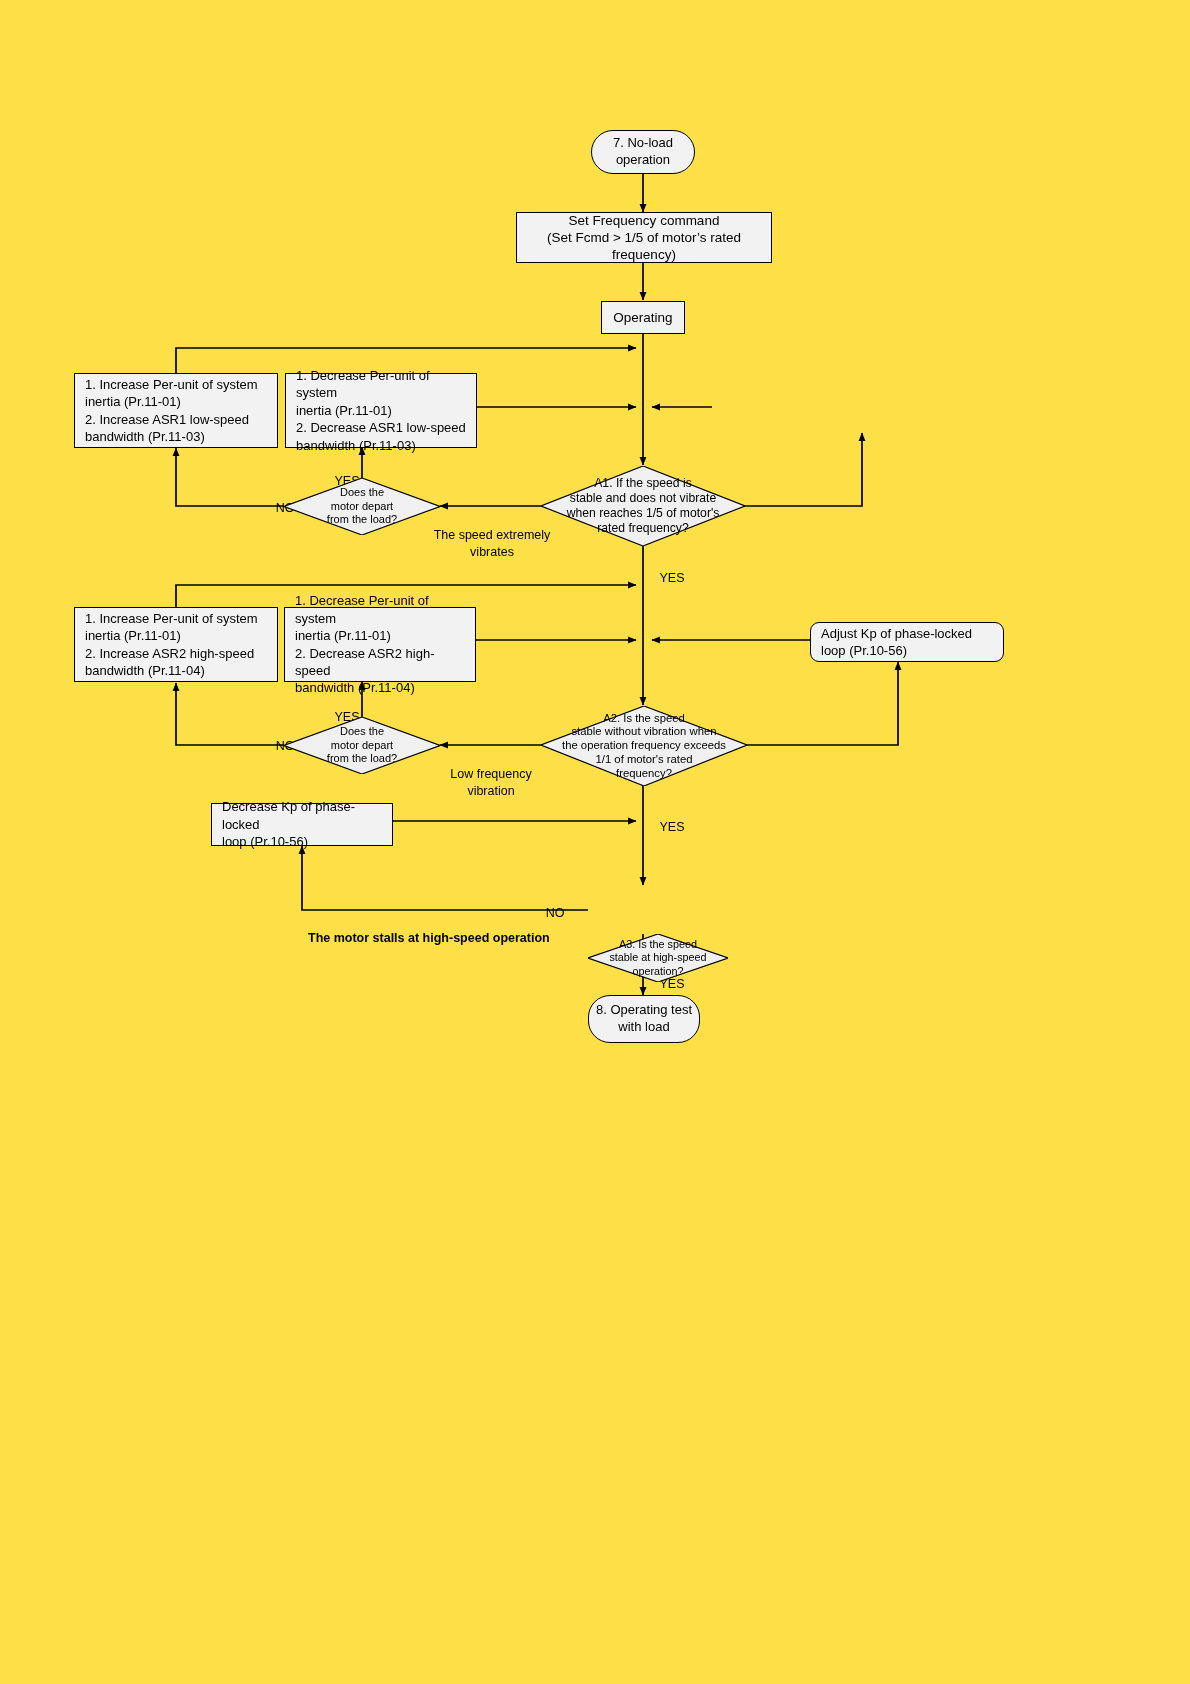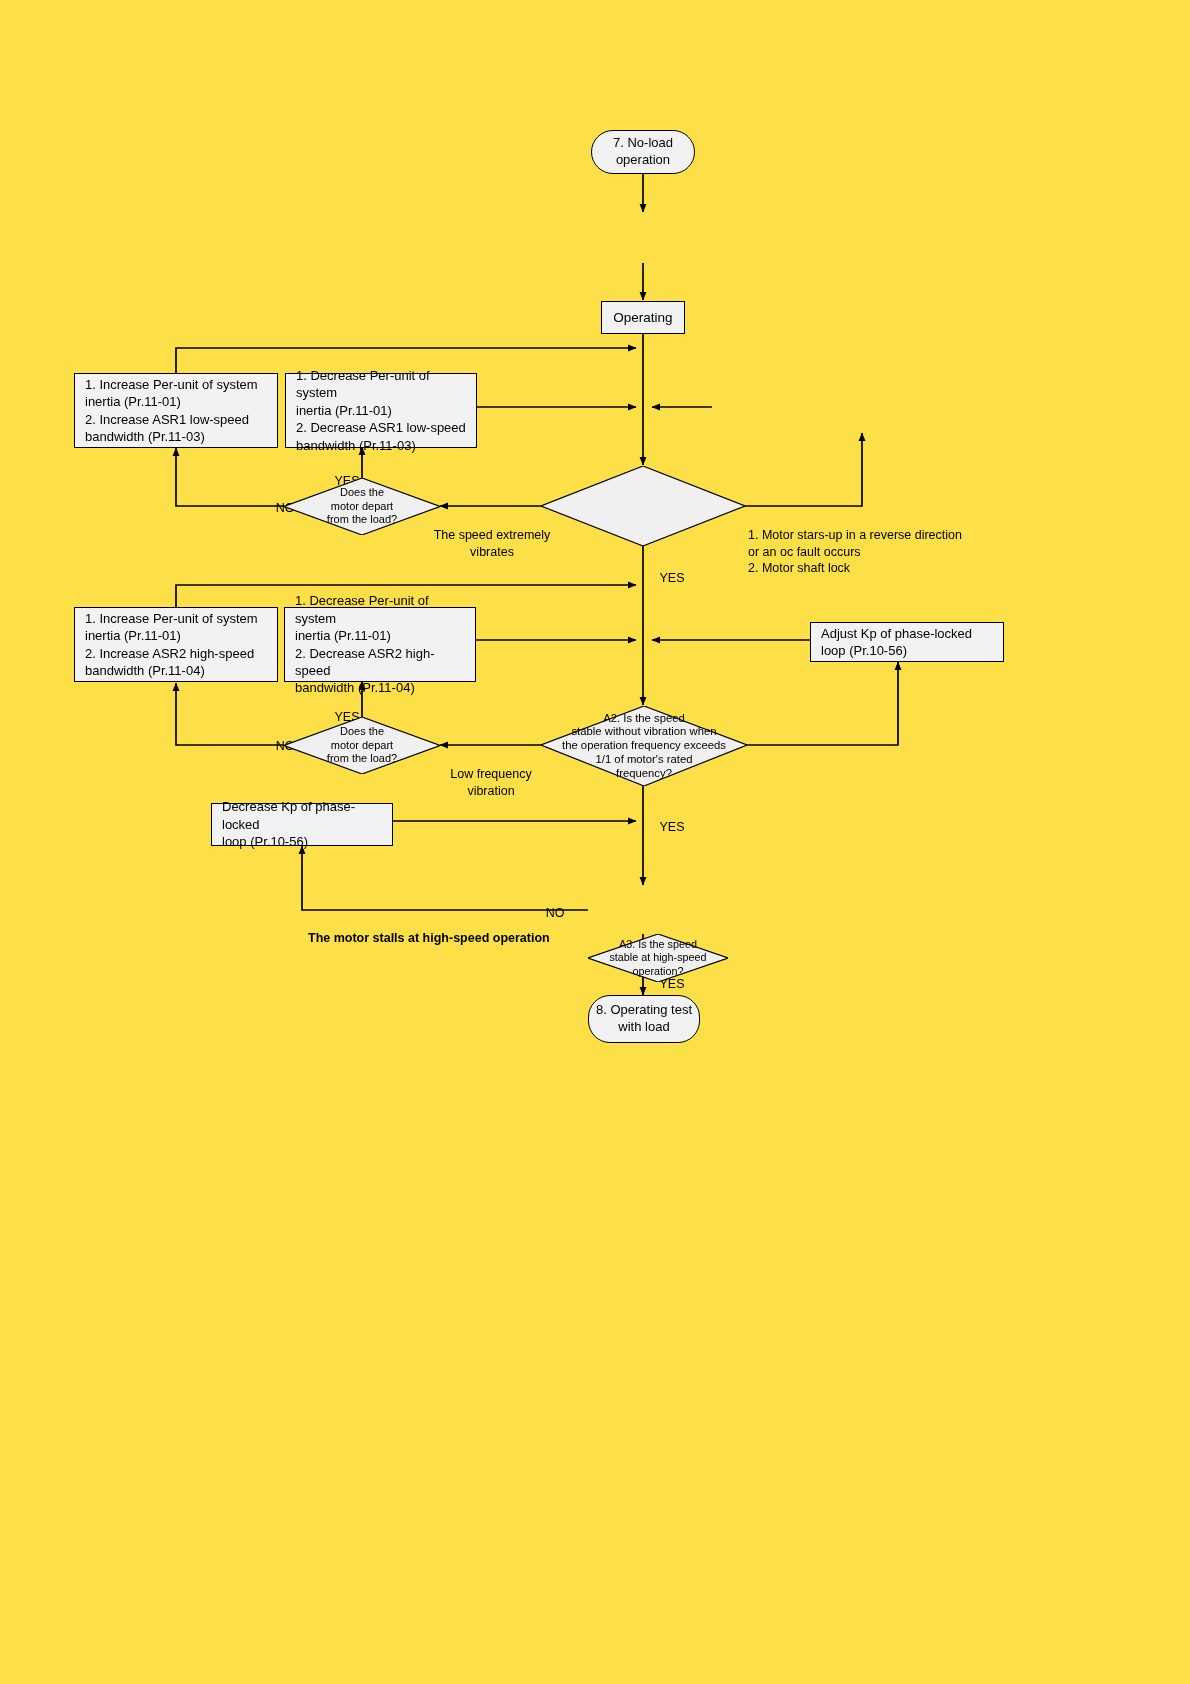--- a/index.html
+++ b/index.html
@@ -148,20 +148,24 @@
       <path d="M643,934 L643,995" marker-end="url(#arrow)"></path>
 
     </g>
   </svg>
 
   <div class="node term" style="left:591px; top:130px; width:104px; height:44px;">
     <span>7. No-load
 operation</span>
   </div>
 
+  <div class="node proc" style="left:516px; top:212px; width:256px; height:51px;">
+    <span>Set Frequency command
+(Set Fcmd &gt; 1/5 of motor’s rated frequency)</span>
+  </div>
 
   <div class="node proc" style="left:601px; top:301px; width:84px; height:33px;">
     <span>Operating</span>
   </div>
 
   <div class="node proc proc-left" style="left:74px; top:373px; width:204px; height:75px;">
     <span class="listtext">1. Increase Per-unit of system
     inertia (Pr.11-01)
 2. Increase ASR1 low-speed
     bandwidth (Pr.11-03)</span>
@@ -172,36 +176,35 @@
     inertia (Pr.11-01)
 2. Decrease ASR1 low-speed
     bandwidth (Pr.11-03)</span>
   </div>
 
 
   <div class="node dec" style="left:541px; top:466px; width:204px; height:80px;">
     <svg class="dec-shape" viewBox="0 0 204 80" preserveAspectRatio="none">
       <polygon points="102,0 204,40 102,80 0,40" fill="#f0f0f0" stroke="#000" stroke-width="1.2"></polygon>
     </svg>
+    <span class="dec-text">A1. If the speed is
+stable and does not vibrate
+when reaches 1/5 of motor's
+rated frequency?</span>
   </div>
 
   <div class="node dec" style="left:284px; top:478px; width:156px; height:57px;">
     <svg class="dec-shape" viewBox="0 0 156 57" preserveAspectRatio="none">
       <polygon points="78,0 156,28.5 78,57 0,28.5" fill="#f0f0f0" stroke="#000" stroke-width="1.2"></polygon>
     </svg>
     <span class="dec-text" style="font-size:11px;">Does the
 motor depart
 from the load?</span>
   </div>
 
-  <div class="lbl lbl-left" style="left:748px; top:511px; width:290px;">
-    <span>1. Motor stars-up in a reverse direction
-    or an oc fault occurs
-2. Motor shaft lock</span>
-  </div>
 
   <div class="lbl" style="left:327px; top:457px; width:40px;">
     <span>YES</span>
   </div>
   <div class="lbl" style="left:268px; top:484px; width:34px;">
     <span>NO</span>
   </div>
   <div class="lbl" style="left:424px; top:511px; width:136px;">
     <span>The speed extremely
 vibrates</span>
@@ -217,21 +220,21 @@
     bandwidth (Pr.11-04)</span>
   </div>
 
   <div class="node proc proc-left" style="left:284px; top:607px; width:192px; height:75px;">
     <span class="listtext">1. Decrease Per-unit of  system
     inertia (Pr.11-01)
 2. Decrease ASR2 high-speed
     bandwidth (Pr.11-04)</span>
   </div>
 
-  <div class="node proc proc-left" style="left:810px; top:622px; width:194px; height:40px;">
+  <div class="node proc proc-left" style="left:810px; top:622px; width:194px; height:40px;border-radius:9px;">
     <span class="listtext">Adjust Kp of phase-locked
 loop (Pr.10-56)</span>
   </div>
 
   <div class="node dec" style="left:541px; top:706px; width:206px; height:80px;">
     <svg class="dec-shape" viewBox="0 0 206 80" preserveAspectRatio="none">
       <polygon points="103,0 206,39 103,80 0,39" fill="#f0f0f0" stroke="#000" stroke-width="1.2"></polygon>
     </svg>
     <span class="dec-text" style="font-size:11.3px;">A2. Is the speed
 stable without vibration when

